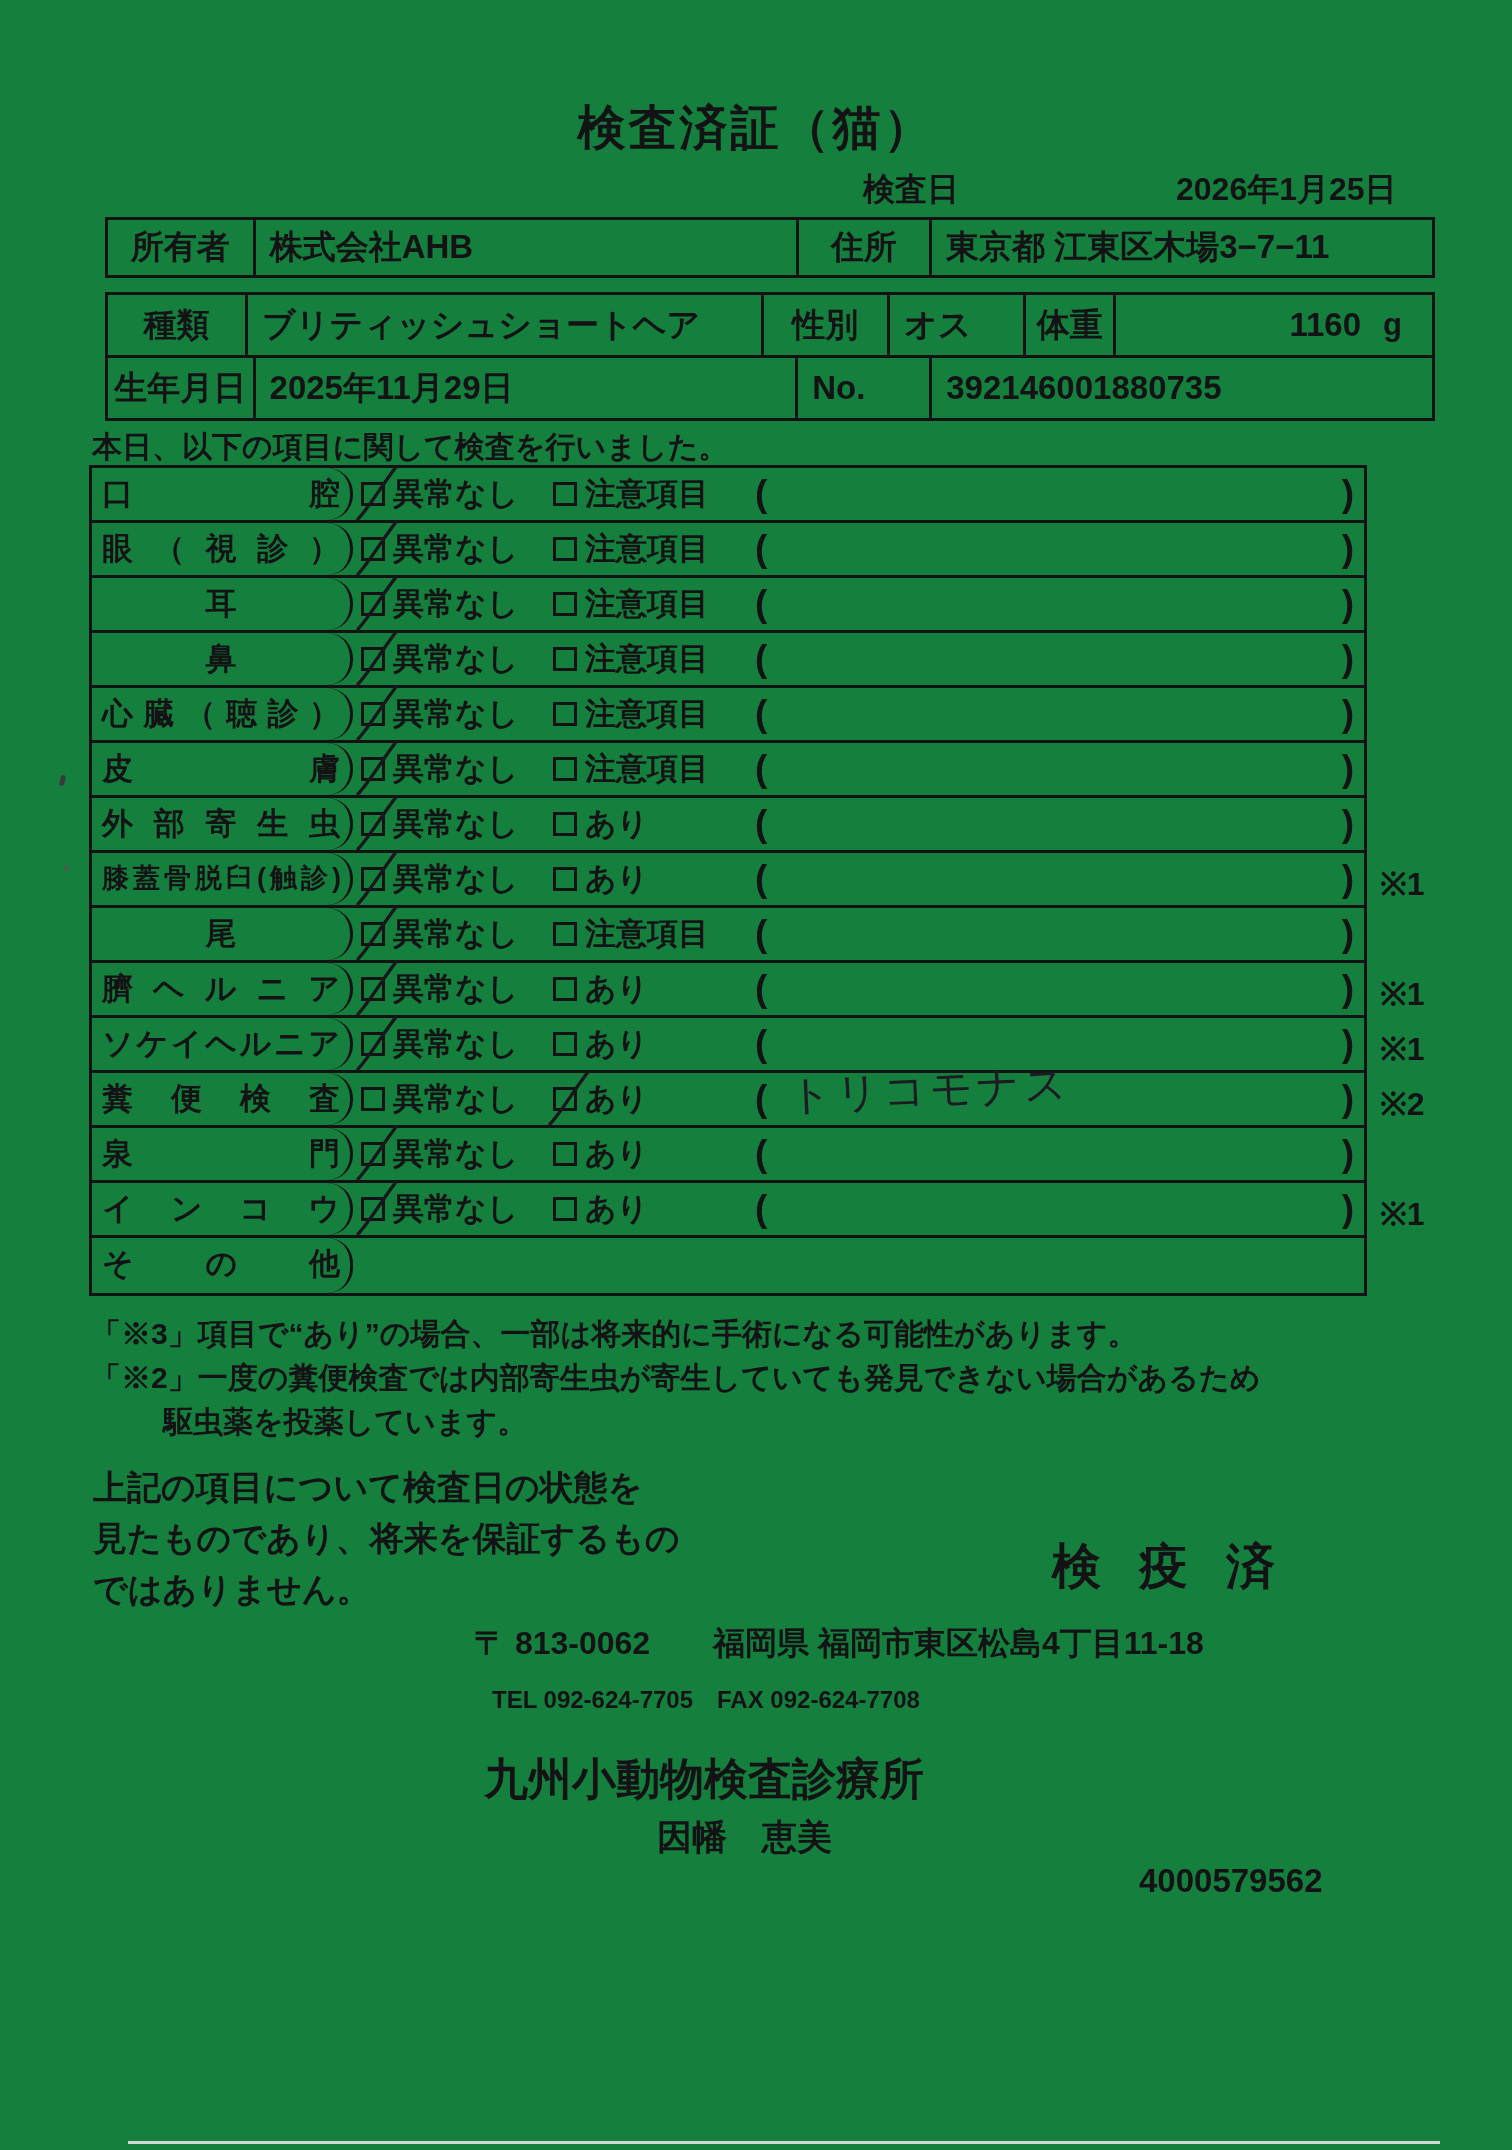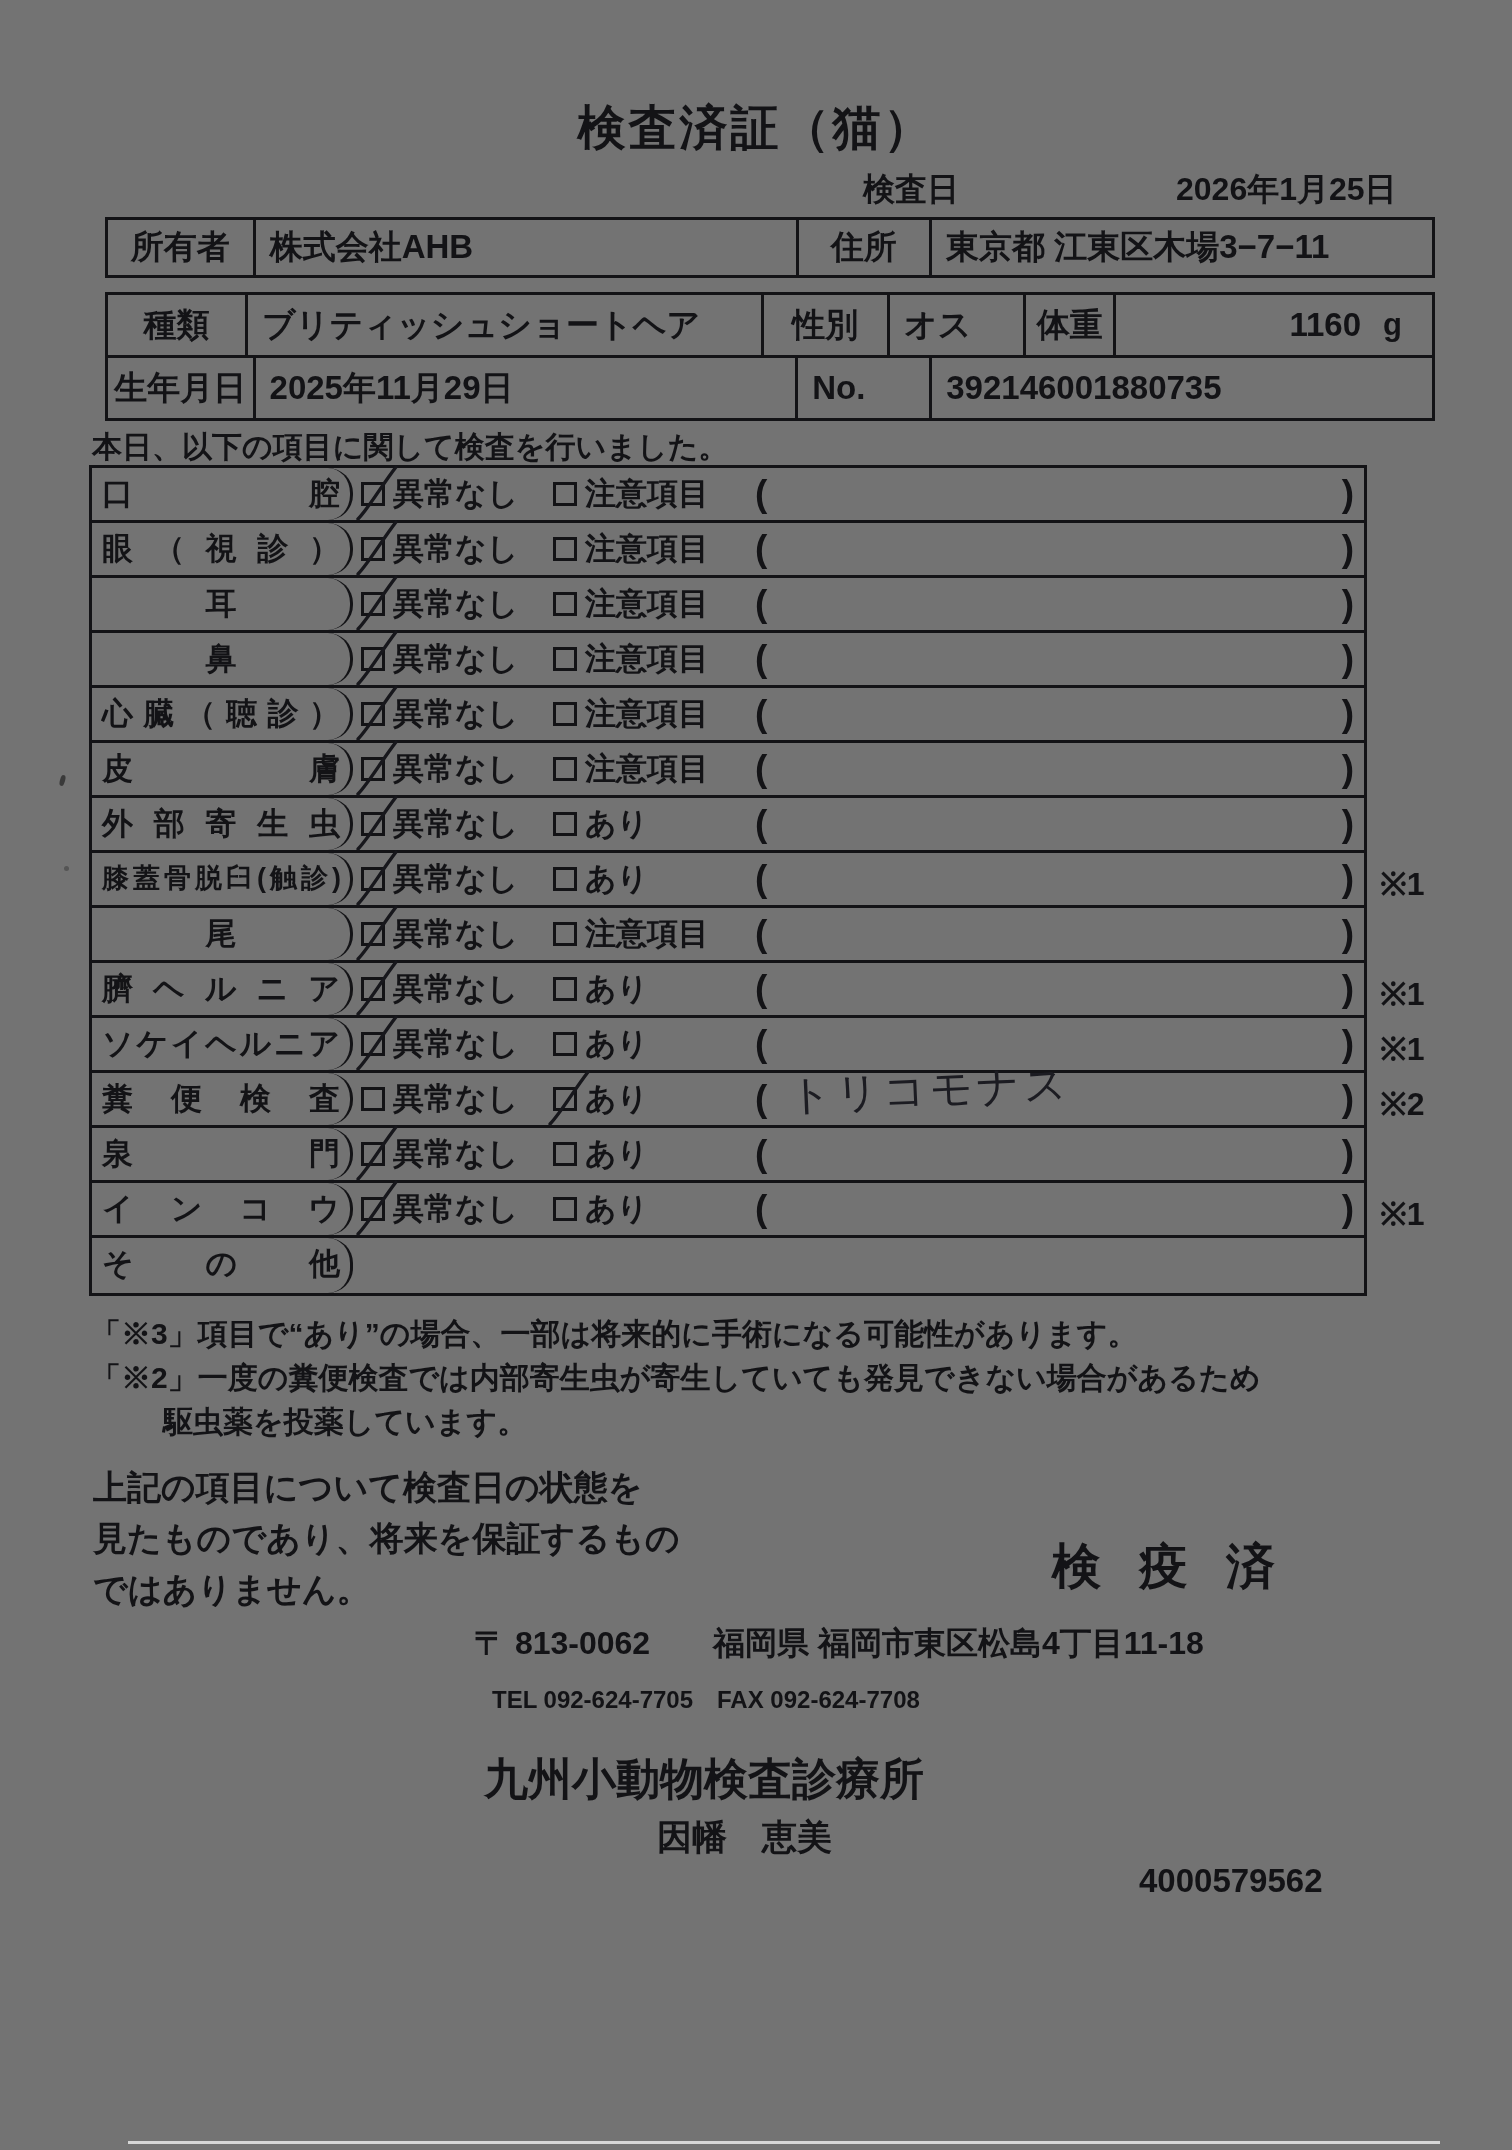--- a/index.html
+++ b/index.html
@@ -1,19 +1,19 @@
 <!DOCTYPE html>
 <html><head>
 <meta charset="utf-8">
 <style>
   html,body{margin:0;padding:0;background:#ffffff;}
   .sheet{
     position:relative;
     width:1512px;height:2150px;
-    background:#737373;
+    background:#15803d;
     font-family:"Liberation Sans", sans-serif;
     color:#131316;
     overflow:hidden;
   }
   .title{
     position:absolute;top:96px;left:0;width:100%;
     text-align:center;font-size:48px;font-weight:700;letter-spacing:3px;margin:0;
   }
   .date-row{position:absolute;top:168px;left:0;width:100%;height:40px;}
   .dlabel{position:absolute;left:863px;font-size:32px;font-weight:700;}

